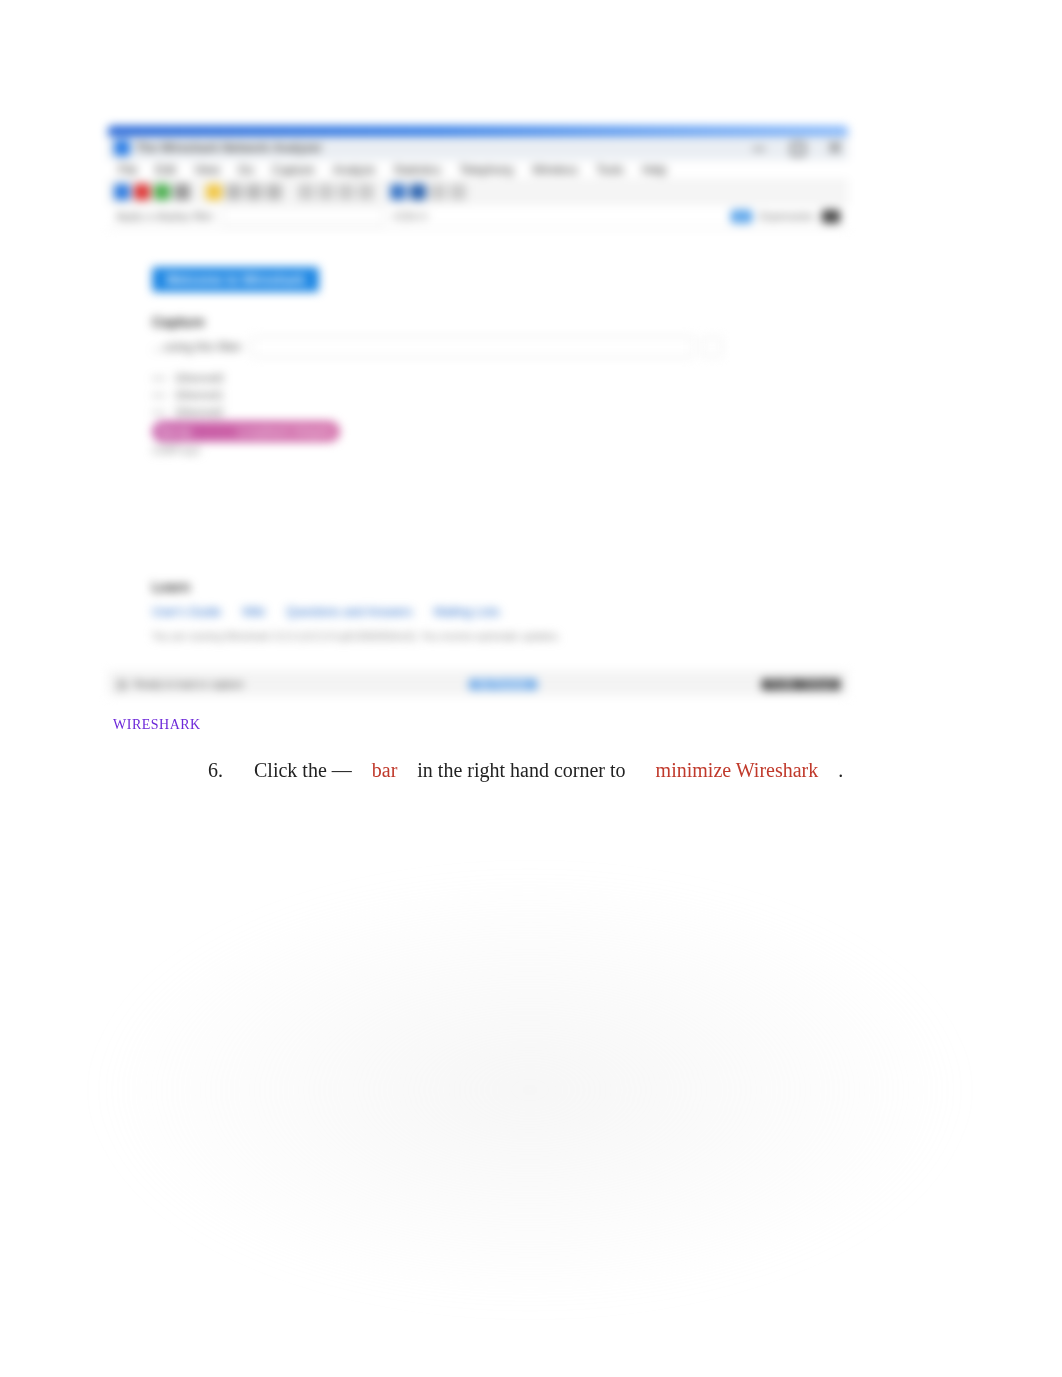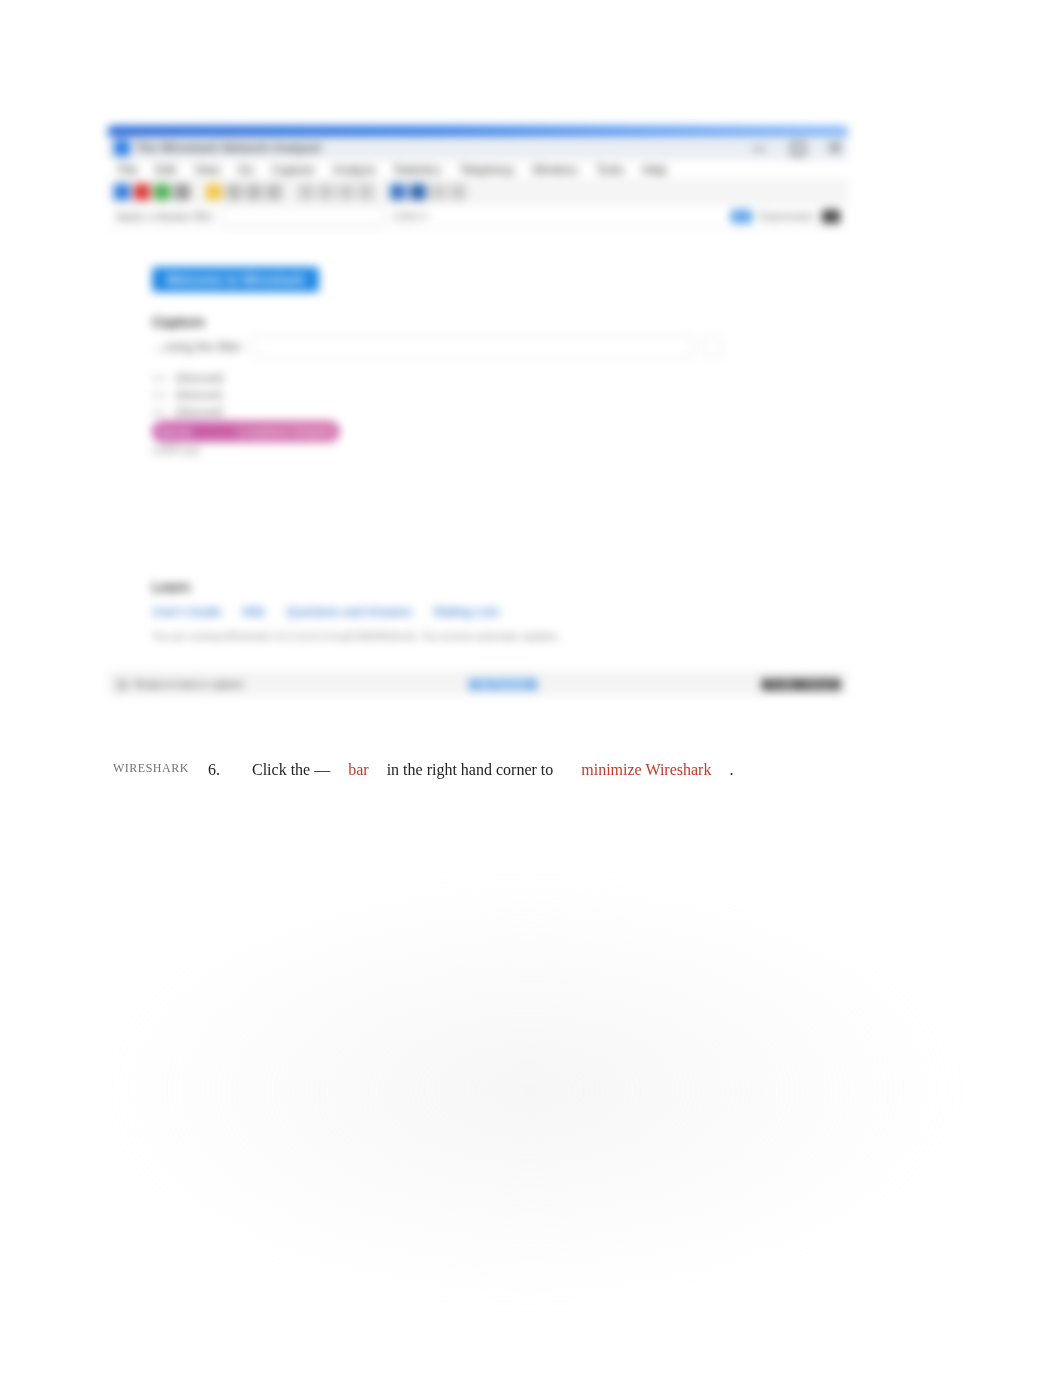--- a/index.html
+++ b/index.html
@@ -89,26 +89,26 @@
     display:flex;align-items:center;gap:6px;padding:0 8px;
   }
   .ws-statusbar .ready{width:12px;height:12px;border-radius:50%;background:#bbb}
   .ws-statusbar .sp{flex:1}
   .ws-statusbar .pill{background:#6aa8ea;color:#fff;padding:0 8px;border-radius:2px}
   .ws-statusbar .pill2{background:#333;color:#fff;padding:0 6px;border-radius:2px}
 
   
   .caption{
     position:absolute;left:113px;top:717px;
-    font-family:Georgia,serif;font-size:12px;color:#737373;letter-spacing:0.5px;margin-top:44px;
+    font-family:Georgia,serif;font-size:14px;color:#6d28d9;letter-spacing:0.5px;
   }
 
   .step{
     position:absolute;left:208px;top:756px;right:104px;
-    font-family:Georgia,serif;font-size:16px;color:#222;line-height:28px;
+    font-family:Georgia,serif;font-size:20px;color:#222;line-height:28px;
   }
   .step .num{display:inline-block;width:26px}
   .step .red{color:#c0392b}
   .step .gap{display:inline-block;width:10px}
 
   
   .fog{
     position:absolute;left:90px;top:870px;width:880px;height:440px;
     background:radial-gradient(ellipse at center,rgba(230,230,230,0.35),transparent 70%);
     filter:blur(14px);

